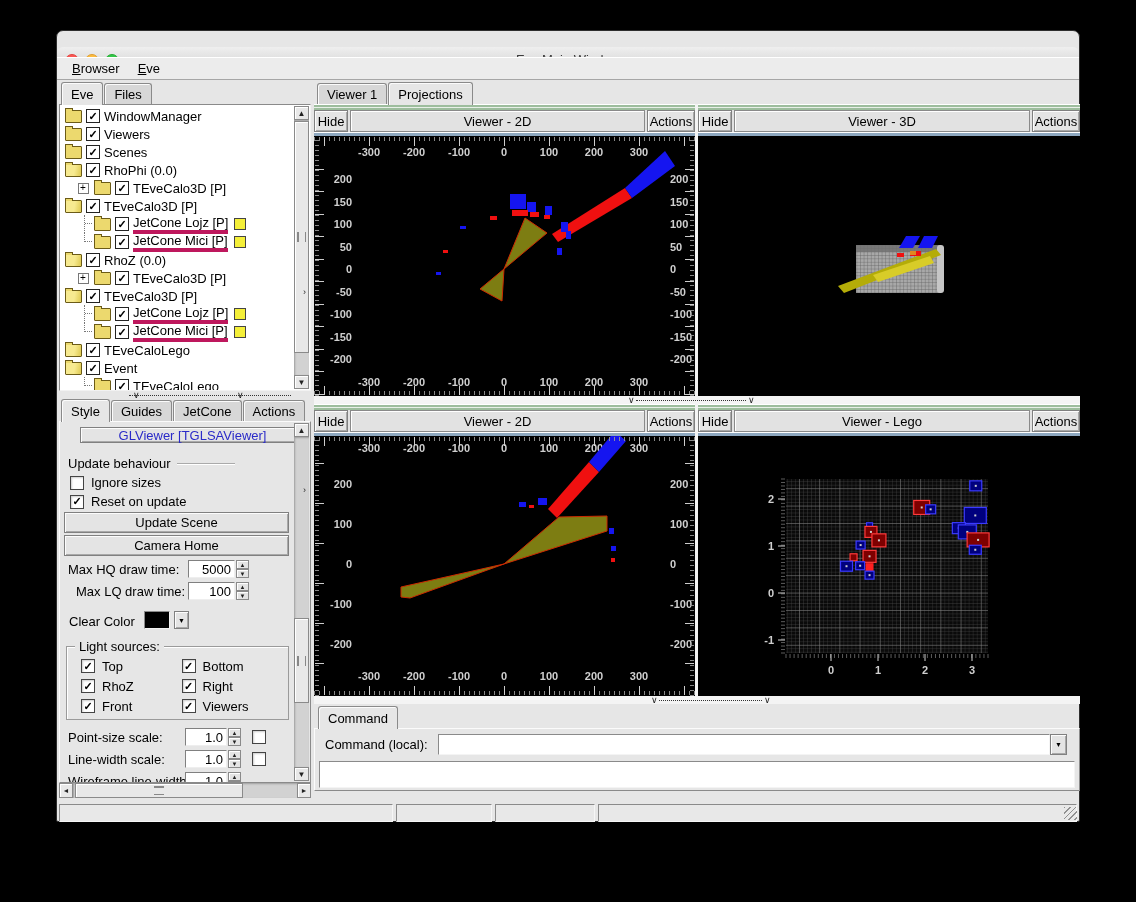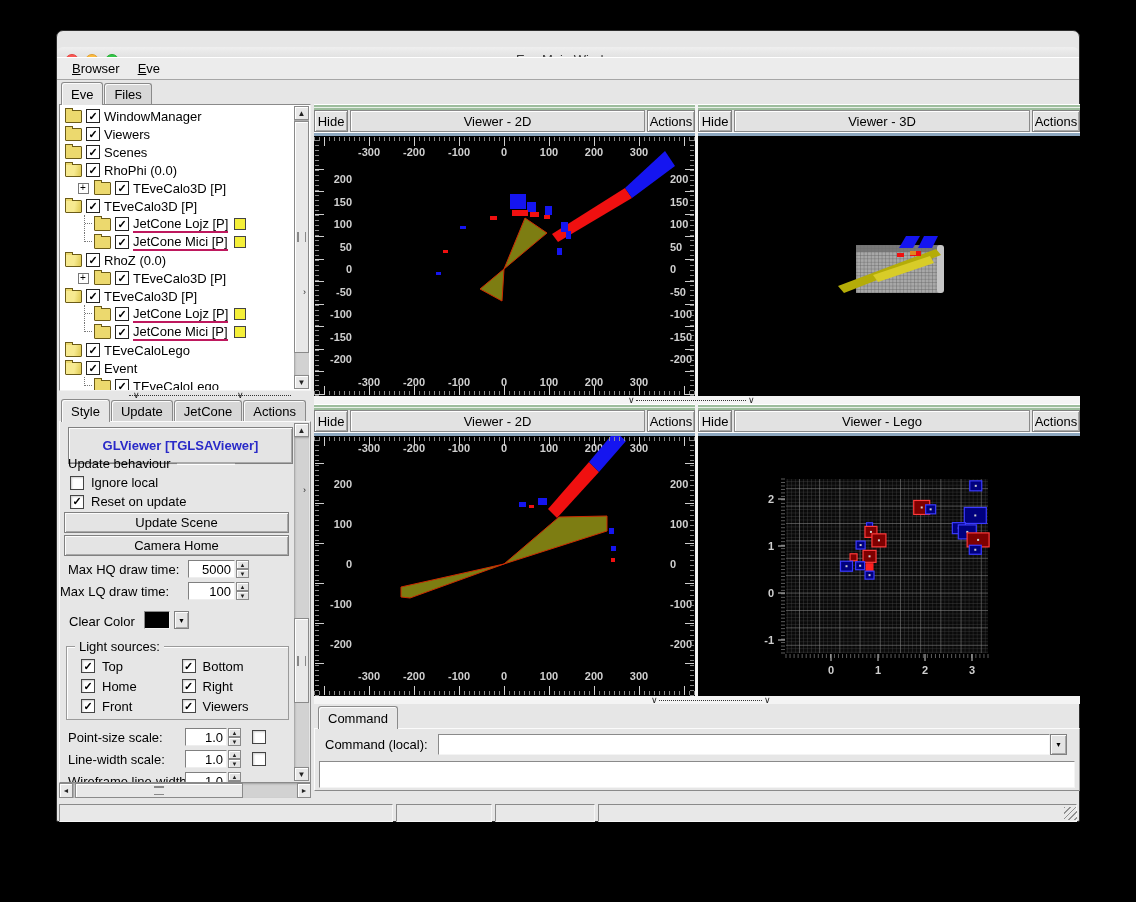--- a/index.html
+++ b/index.html
@@ -35,21 +35,21 @@
   .folder::before{content:"";position:absolute;top:-3px;left:-1px;width:6px;height:2px;background:#ecd96e;border:1px solid #6b5b17;border-bottom:none;}
   .folder.open{background:linear-gradient(100deg,#f7ea90 55%,#dfca52);}
   .cb{width:12px;height:12px;flex:none;background:#fff;border:1px solid #222;margin-right:4px;
       display:flex;align-items:center;justify-content:center;font-size:11px;font-weight:bold;line-height:1;}
   .conn{width:15px;height:18px;position:relative;flex:none;}
   .conn::before{content:"";position:absolute;left:6px;top:0;bottom:0;border-left:1px dotted #777;}
   .conn.end::before{bottom:9px;}
   .conn::after{content:"";position:absolute;left:7px;width:7px;top:8px;border-top:1px dotted #777;}
   .expander{width:9px;height:9px;flex:none;border:1px solid #777;background:#fff;position:relative;margin-right:4px;}
   .expander::before{content:"+";position:absolute;left:1px;top:-2px;font-size:10px;line-height:11px;}
-  .u-yellow{border-bottom:2px solid #be185d;}
+  .u-yellow{border-bottom:4px solid #be185d;}
   .swatch-sq{width:10px;height:10px;background:#f4ef39;border:1px solid #444;margin-left:6px;flex:none;}
   
   .sb-btn{background:#e8e8e8;border:1px solid #8a8a8a;box-shadow:inset 1px 1px 0 #fff;display:flex;align-items:center;justify-content:center;
       font-size:8px;color:#222;box-sizing:border-box;}
   .sb-trough{background:#d2d2d2;box-shadow:inset 1px 1px 2px rgba(0,0,0,.25);}
   .sb-thumb{background:#e8e8e8;border:1px solid #8a8a8a;box-shadow:inset 1px 1px 0 #fff;box-sizing:border-box;
       display:flex;align-items:center;justify-content:center;}
   .grip-h{width:10px;height:7px;border-top:1px solid #888;border-bottom:1px solid #888;box-shadow:inset 0 3px 0 -2px #888;}
   .grip-v{width:7px;height:10px;border-left:1px solid #888;border-right:1px solid #888;box-shadow:inset 3px 0 0 -2px #888;}
   
@@ -202,53 +202,53 @@
     </div>
 
     <div class="abs" style="left:2px;top:360px;width:252px;height:8px;">
       <div class="dotted-h" style="left:70px;right:20px;top:4px;"></div>
       <div class="varrow" style="left:74px;top:1px;">∨</div>
       <div class="varrow" style="left:178px;top:1px;">∨</div>
     </div>
 
     <div class="tabstrip" style="left:2px;top:368px;width:252px;height:23px;padding-left:2px;" id="style-tabs">
         <div class="tab active">Style</div>
-        <div class="tab">Update</div>
+        <div class="tab">Guides</div>
         <div class="tab">JetCone</div>
         <div class="tab">Actions</div>
       </div>
     <div class="abs" style="left:2px;top:390px;width:252px;height:362px;background:#e6e6e6;border:1px solid;border-color:#fbfbfb #8a8a8a #8a8a8a #fbfbfb;box-sizing:border-box;overflow:hidden;" id="style-panel">
-      <div class="btn3d blue-label" style="position:absolute;left:8px;top:5px;width:225px;height:37px;font-weight:bold;">GLViewer [TGLSAViewer]</div>
+      <div class="btn3d blue-label" style="position:absolute;left:20px;top:5px;width:225px;height:16px;font-weight:normal;">GLViewer [TGLSAViewer]</div>
       <div class="abs" style="left:8px;top:34px;display:flex;align-items:center;width:215px;">
         <span>Update behaviour</span>
         <span style="flex:0 0 58px;margin-left:6px;" class="hsep"></span>
       </div>
       <div id="update-checks" class="abs" style="left:10px;top:51px;">
           <div style="display: flex; align-items: center; height: 19px;">
             <div class="fcb"></div>
-            <div style="margin-left: 7px;">Ignore local</div>
+            <div style="margin-left: 7px;">Ignore sizes</div>
           </div>
           <div style="display: flex; align-items: center; height: 19px;">
             <div class="fcb">✓</div>
             <div style="margin-left: 7px;">Reset on update</div>
           </div>
         </div>
       <div class="btn3d" style="position:absolute;left:4px;top:90px;width:225px;height:21px;">Update Scene</div>
       <div class="btn3d" style="position:absolute;left:4px;top:113px;width:225px;height:21px;">Camera Home</div>
 
       <div class="abs" style="left:8px;top:140px;">
         <span>Max HQ draw time:</span>
       </div>
       <div class="abs spin-field" style="left:128px;top:138px;width:47px;height:18px;">5000</div>
       <div class="abs spin-btns" style="left:176px;top:138px;height:18px;">
           <div>▲</div>
           <div>▼</div>
         </div>
 
-      <div class="abs" style="left:0;top:162px;">
+      <div class="abs" style="left:16px;top:162px;">
         <span>Max LQ draw time:</span>
       </div>
       <div class="abs spin-field" style="left:128px;top:160px;width:47px;height:18px;">100</div>
       <div class="abs spin-btns" style="left:176px;top:160px;height:18px;">
           <div>▲</div>
           <div>▼</div>
         </div>
 
       <div class="abs" style="left:9px;top:192px;">Clear Color</div>
       <div class="abs" id="clear-color-swatch" style="left: 84px; top: 189px; width: 26px; height: 18px; border-width: 1px; border-style: solid; border-image: initial; border-color: rgb(138, 138, 138) rgb(242, 242, 242) rgb(242, 242, 242) rgb(138, 138, 138); box-sizing: border-box; background: rgb(0, 0, 0);"></div>
@@ -260,21 +260,21 @@
             <div style="display: flex; align-items: center;">
               <div class="fcb">✓</div>
               <div style="margin-left: 7px;">Top</div>
             </div>
             <div style="display: flex; align-items: center;">
               <div class="fcb">✓</div>
               <div style="margin-left: 7px;">Bottom</div>
             </div>
             <div style="display: flex; align-items: center;">
               <div class="fcb">✓</div>
-              <div style="margin-left: 7px;">Home</div>
+              <div style="margin-left: 7px;">RhoZ</div>
             </div>
             <div style="display: flex; align-items: center;">
               <div class="fcb">✓</div>
               <div style="margin-left: 7px;">Right</div>
             </div>
             <div style="display: flex; align-items: center;">
               <div class="fcb">✓</div>
               <div style="margin-left: 7px;">Front</div>
             </div>
             <div style="display: flex; align-items: center;">
@@ -322,20 +322,24 @@
         <div class="sb-btn" style="position: absolute; right: 0px; top: 0px; bottom: 0px; width: 14px; font-size: 7px;">►</div>
         <div class="sb-thumb" style="position: absolute; left: 16px; width: 168px; top: 0px; bottom: 0px;">
           <div class="grip-h"></div>
         </div>
       </div>
 
     <div class="abs" style="left:254px;top:51px;width:3px;height:716px;background:#e6e6e6;"></div>
     <div class="varrow" style="left:246px;top:258px;position:absolute;">›</div>
     <div class="varrow" style="left:246px;top:456px;position:absolute;">›</div>
 
+    <div class="tabstrip" style="left:257px;top:51px;width:766px;height:23px;padding-left:3px;" id="main-tabs">
+        <div class="tab">Viewer 1</div>
+        <div class="tab active">Projections</div>
+      </div>
 
     <div class="abs" id="panes" style="left:257px;top:73px;width:766px;height:600px;background:#f4f4f4;">
         <div class="pane" style="left: 0px; top: 0px; width: 381px; height: 292px;">
           <div class="greenbar"></div>
           <div class="phead">
             <div class="btn3d" style="width: 34px;">Hide</div>
             <div class="title">Viewer - 2D</div>
             <div class="btn3d" style="width: 48px;">Actions</div>
           </div>
           <div class="bluebar"></div>

